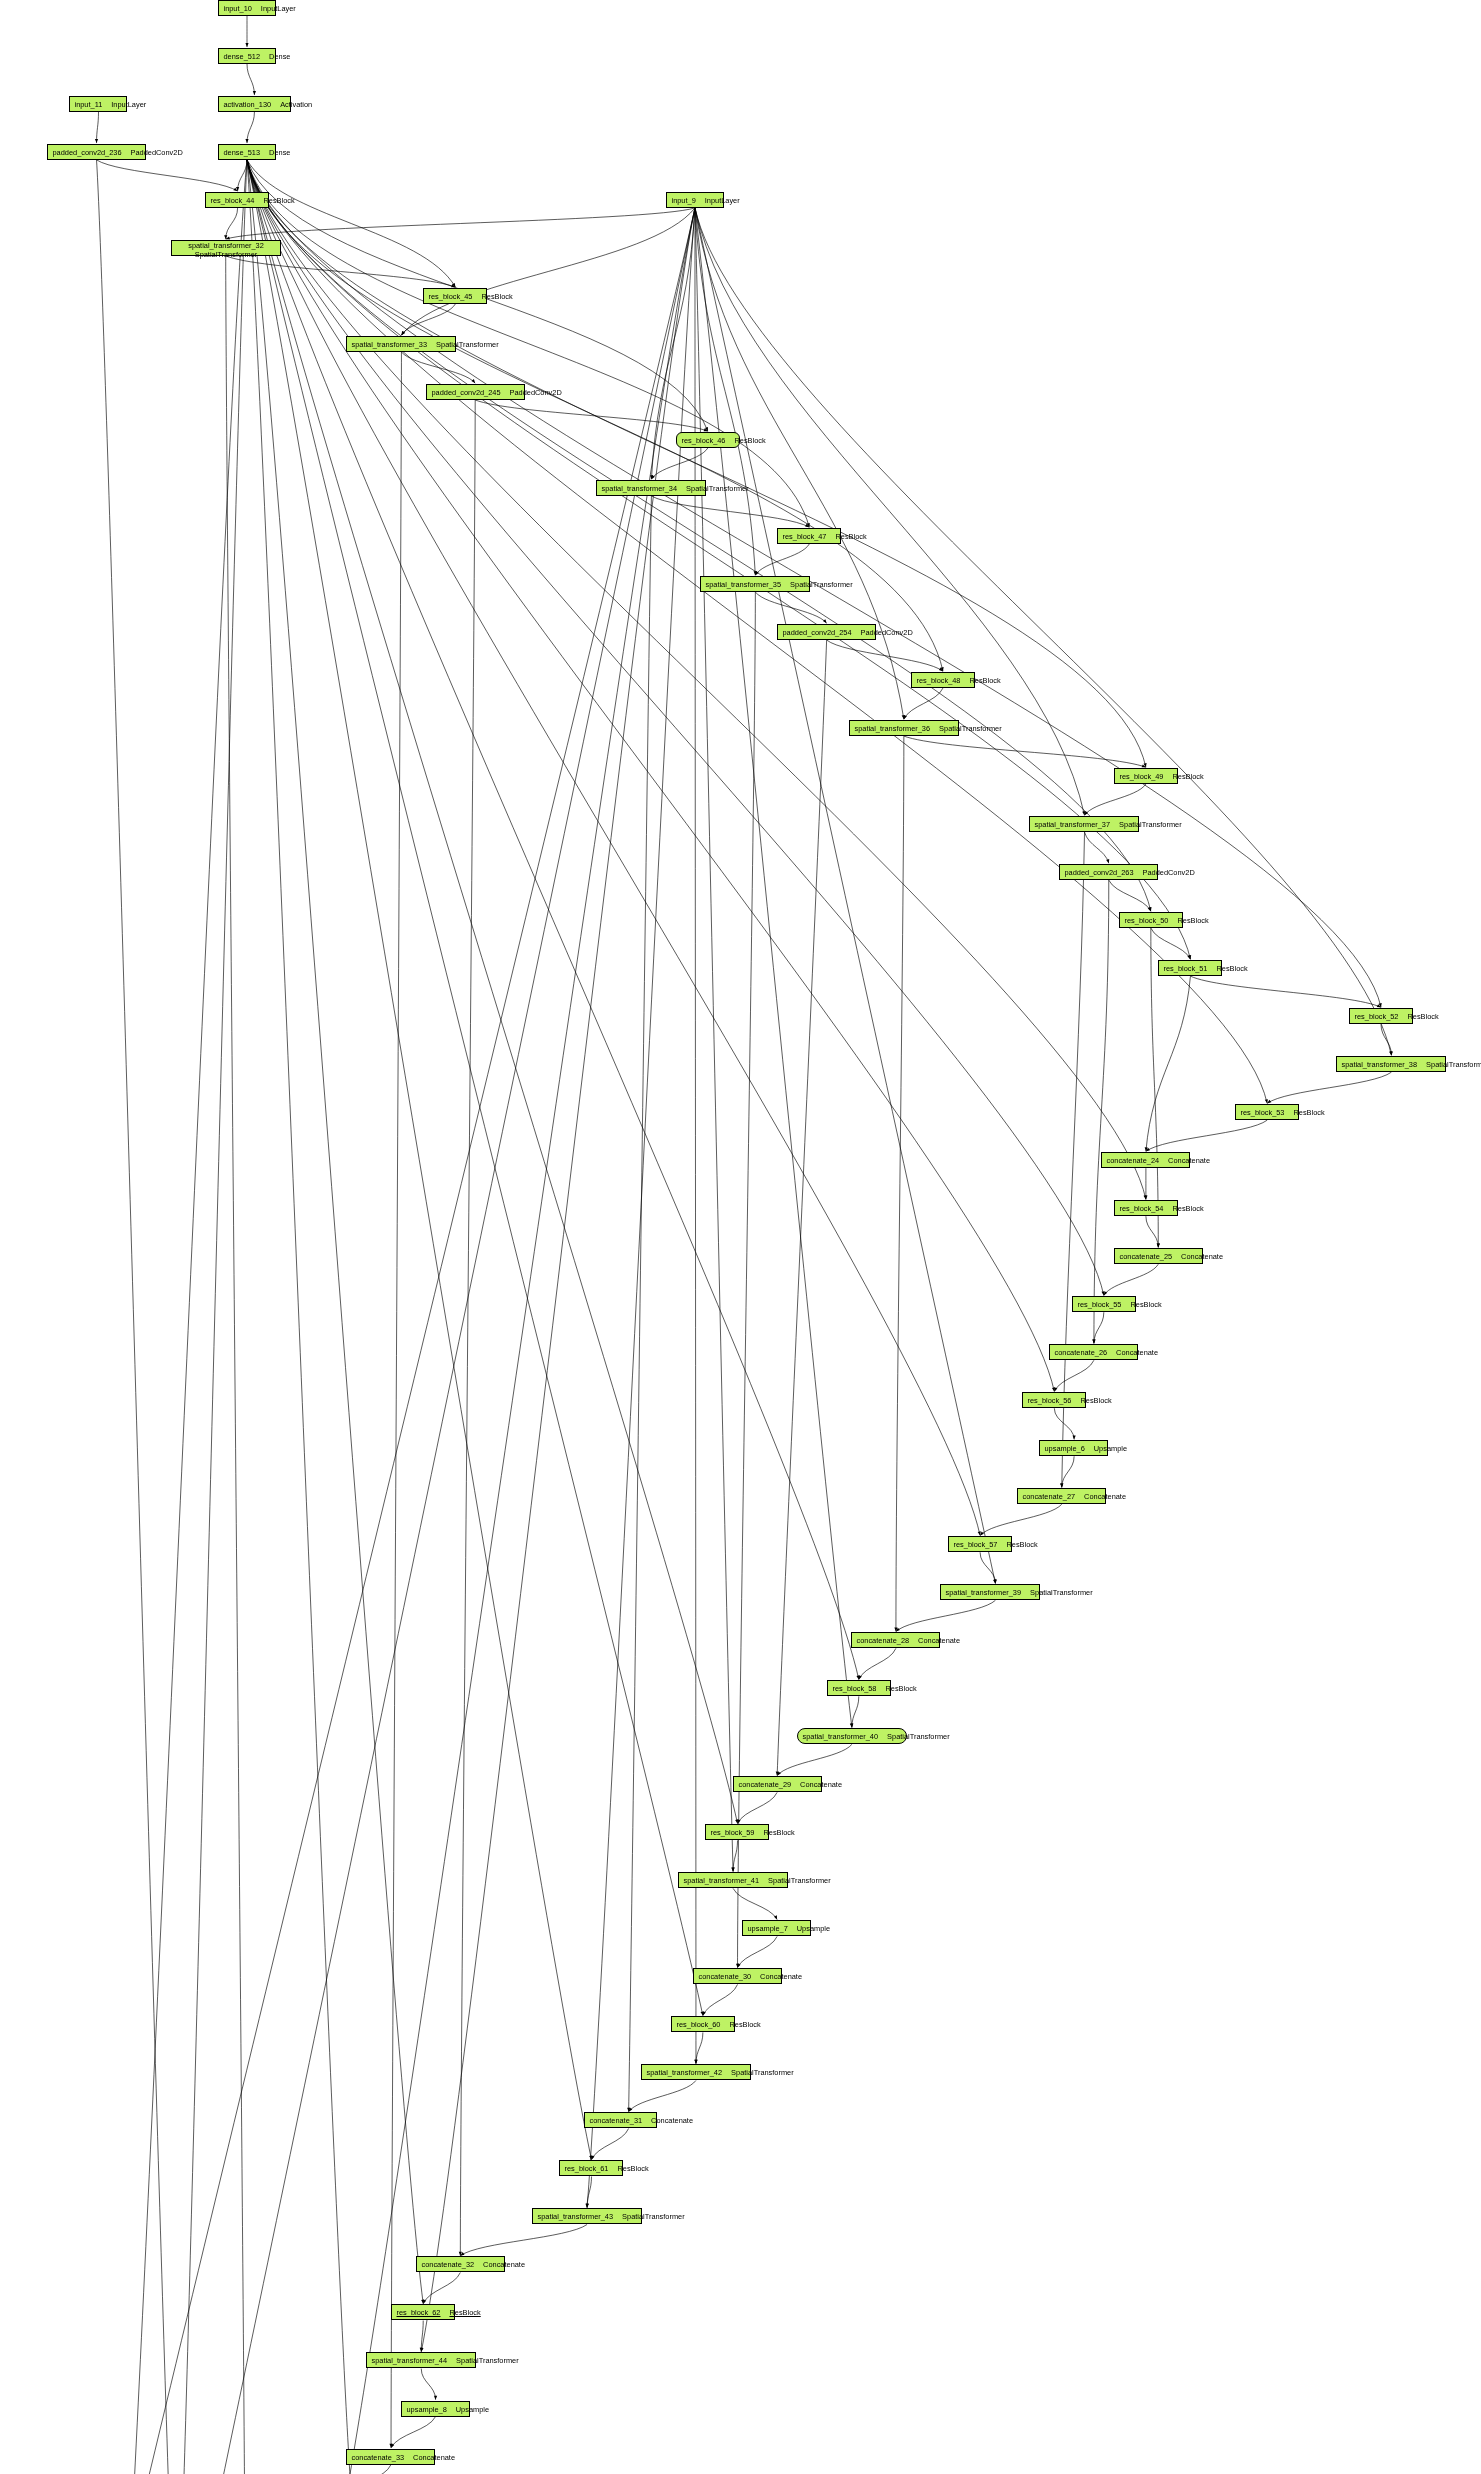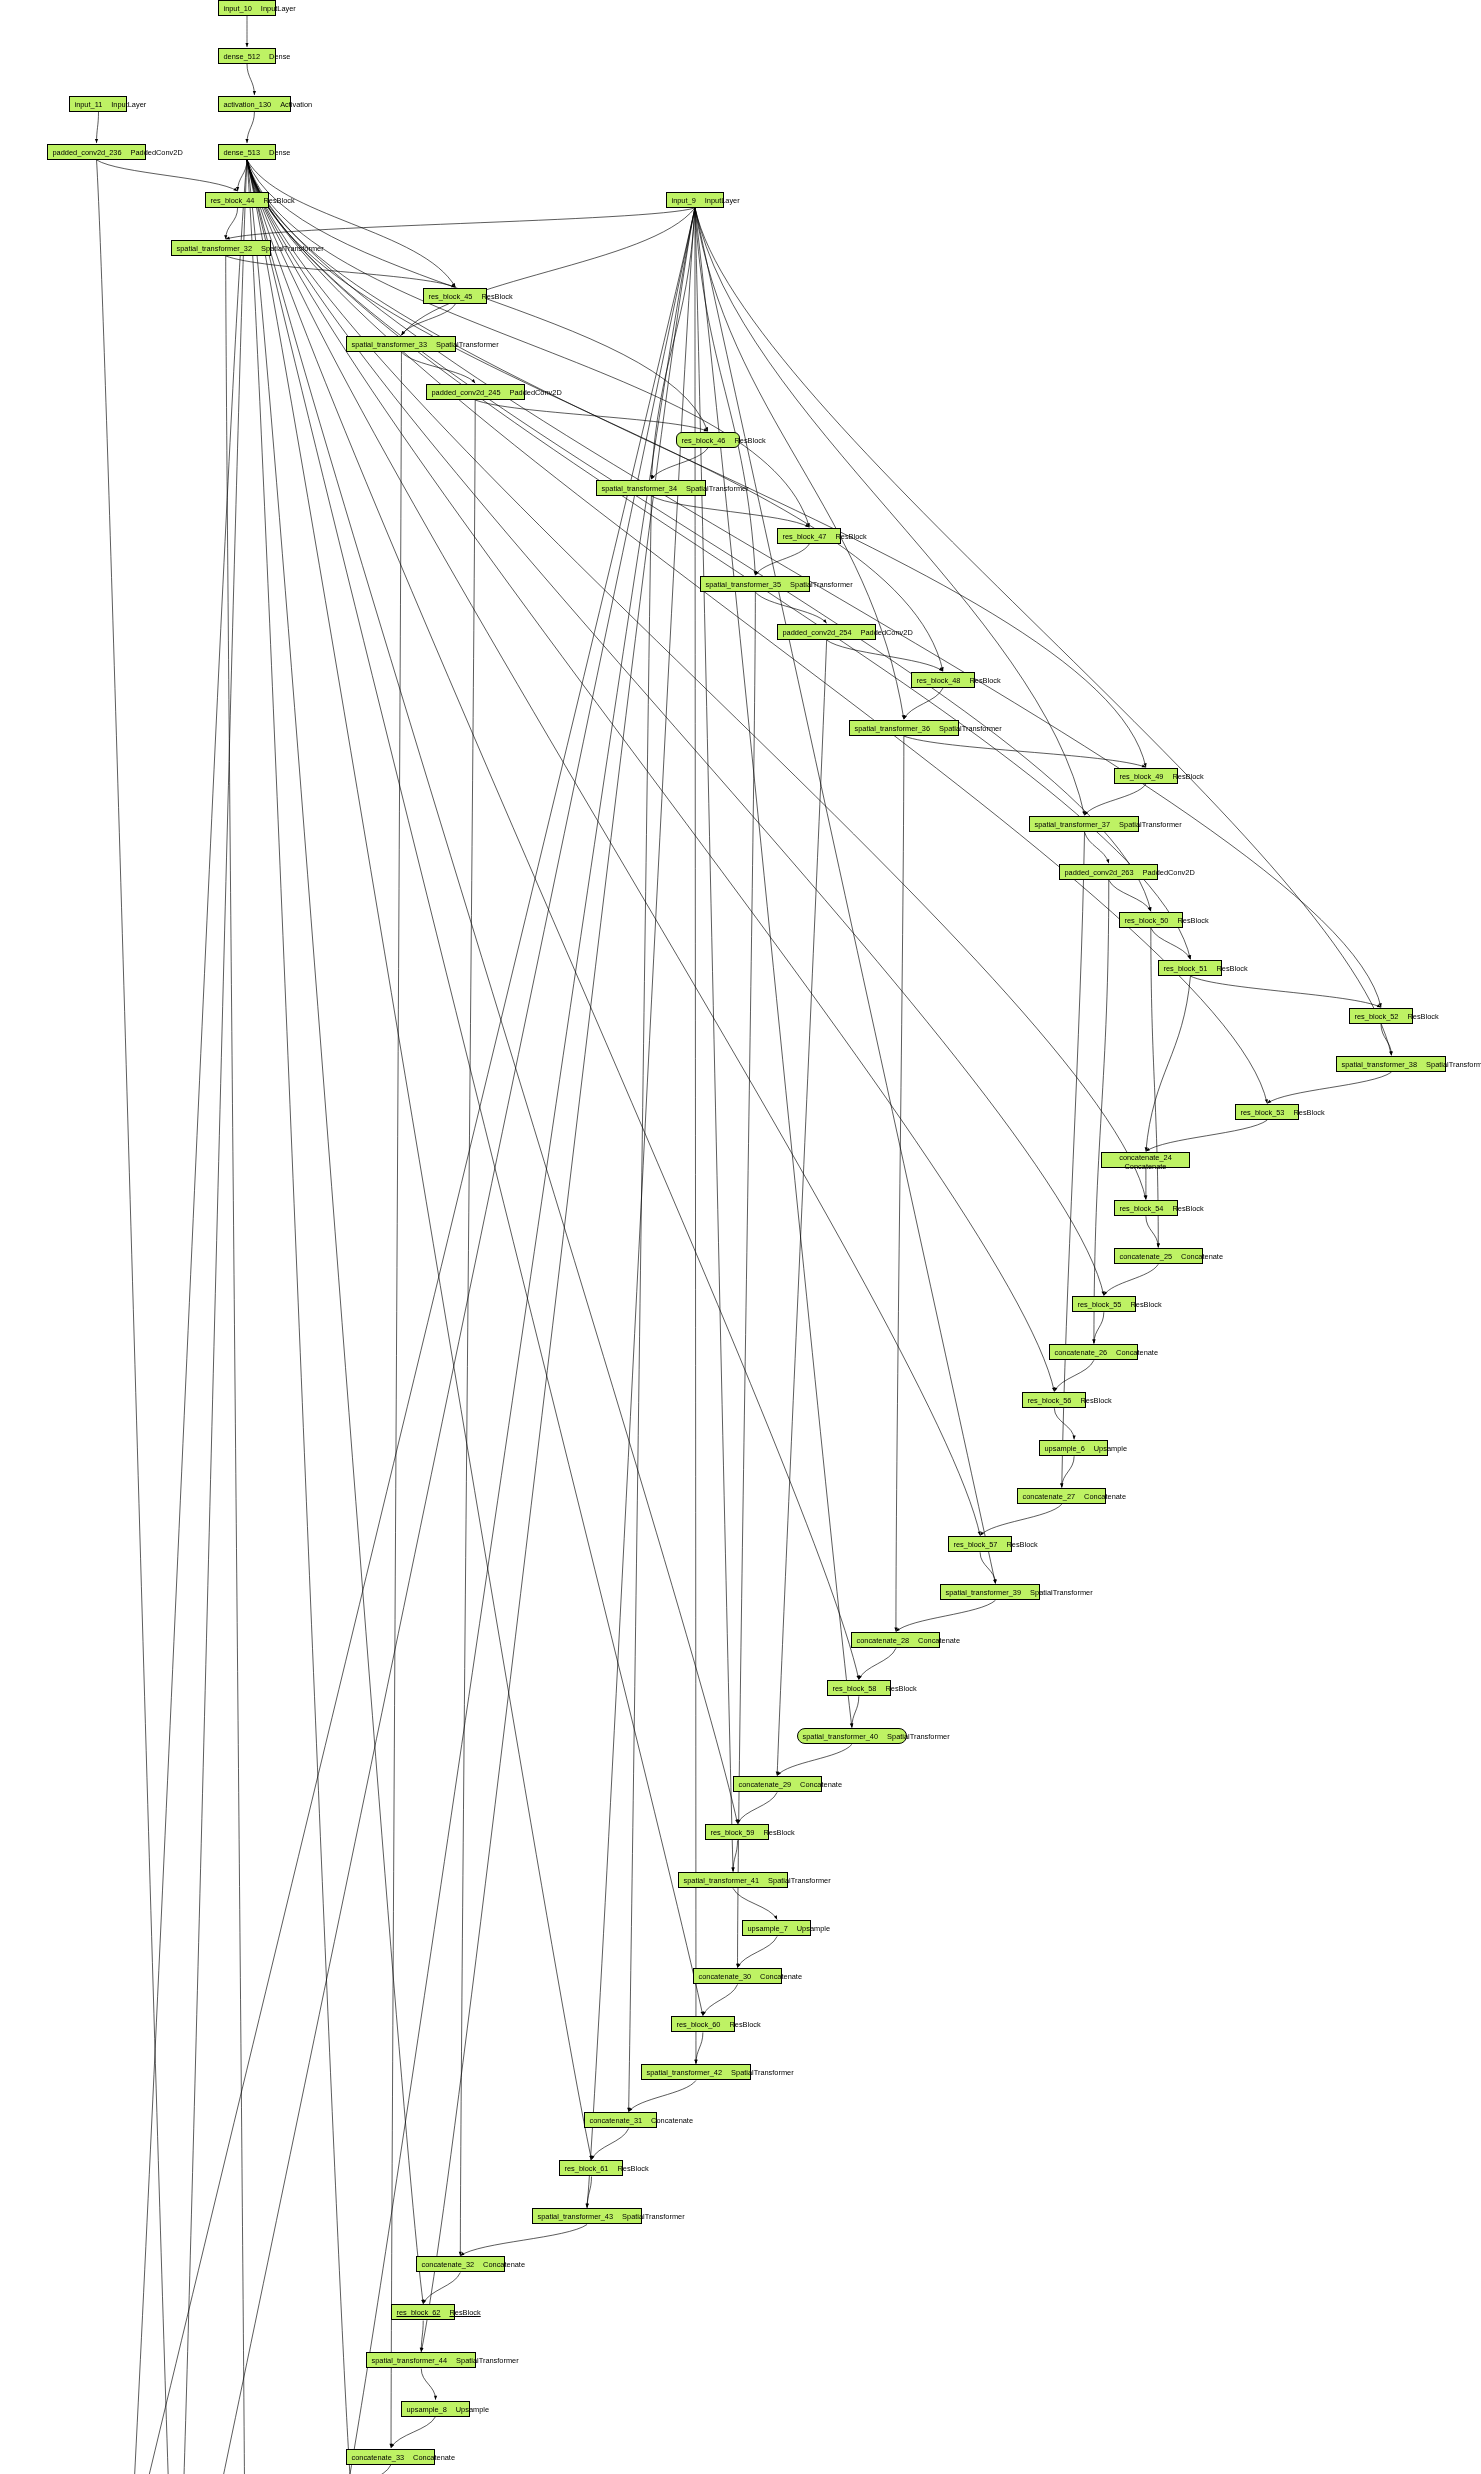--- a/index.html
+++ b/index.html
@@ -279,21 +279,21 @@
     <div class="node" style="left: 205px; top: 192px; width: 64px;">
       <div class="nm">res_block_44</div>
       <div class="sep"></div>
       <div class="ty">ResBlock</div>
     </div>
     <div class="node" style="left: 666px; top: 192px; width: 58px;">
       <div class="nm">input_9</div>
       <div class="sep"></div>
       <div class="ty">InputLayer</div>
     </div>
-    <div class="node" style="left: 171px; top: 240px; width: 100px;">
+    <div class="node" style="left: 171px; top: 240px; width: 110px; flex-direction: column;">
       <div class="nm">spatial_transformer_32</div>
       <div class="sep"></div>
       <div class="ty">SpatialTransformer</div>
     </div>
     <div class="node" style="left: 423px; top: 288px; width: 64px;">
       <div class="nm">res_block_45</div>
       <div class="sep"></div>
       <div class="ty">ResBlock</div>
     </div>
     <div class="node" style="left: 346px; top: 336px; width: 110px;">
@@ -374,21 +374,21 @@
     <div class="node" style="left: 1336px; top: 1056px; width: 110px;">
       <div class="nm">spatial_transformer_38</div>
       <div class="sep"></div>
       <div class="ty">SpatialTransformer</div>
     </div>
     <div class="node" style="left: 1235px; top: 1104px; width: 64px;">
       <div class="nm">res_block_53</div>
       <div class="sep"></div>
       <div class="ty">ResBlock</div>
     </div>
-    <div class="node" style="left: 1101px; top: 1152px; width: 89px; flex-direction: column;">
+    <div class="node" style="left: 1101px; top: 1152px; width: 89px;">
       <div class="nm">concatenate_24</div>
       <div class="sep"></div>
       <div class="ty">Concatenate</div>
     </div>
     <div class="node" style="left: 1114px; top: 1200px; width: 64px;">
       <div class="nm">res_block_54</div>
       <div class="sep"></div>
       <div class="ty">ResBlock</div>
     </div>
     <div class="node" style="left: 1114px; top: 1248px; width: 89px;">

